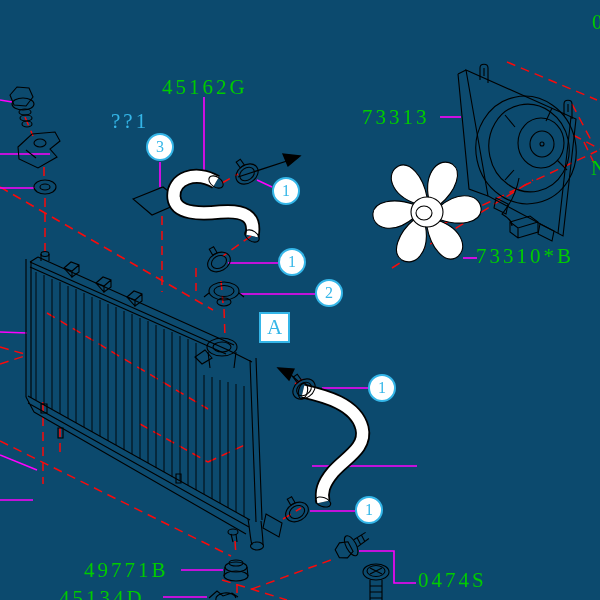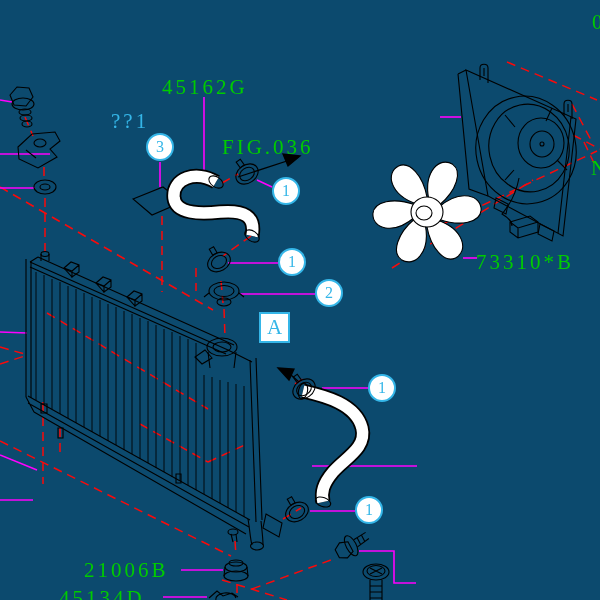--- a/index.html
+++ b/index.html
@@ -229,24 +229,25 @@
 
   <g stroke="#000" stroke-width="1.3" fill="#000">
     <line x1="238" y1="177" x2="290" y2="160"></line>
     <polygon points="300,156 283,154 288,166"></polygon>
     <line x1="291" y1="375" x2="299" y2="382"></line>
     <polygon points="278,368 294,369 289,380"></polygon>
   </g>
 </svg>
 
 <span class="lbl" style="left:162px;top:77px">45162G</span>
-<span class="lbl" style="left:222px;top:137px">FIG.036</span>
-<span class="lbl" style="left:476px;top:252px">73310*B</span>
-<span class="lbl" style="left:84px;top:560px">21006B</span>
+<span class="lbl" style="left:362px;top:107px">73313</span>
+<span class="lbl" style="left:476px;top:246px">73310*B</span>
+<span class="lbl" style="left:84px;top:560px">49771B</span>
 <span class="lbl" style="left:59px;top:588px">45134D</span>
+<span class="lbl" style="left:418px;top:570px">0474S</span>
 <span class="lbl" style="left:592px;top:12px">0</span>
 <span class="lbl" style="left:591px;top:158px">N</span>
 
 <span class="lbl cyan" style="left:111px;top:111px">??1</span>
 <div class="callout" style="left:146px;top:133px">3</div>
 <div class="callout" style="left:272px;top:177px">1</div>
 <div class="callout" style="left:278px;top:248px">1</div>
 <div class="callout" style="left:315px;top:279px">2</div>
 <div class="callout" style="left:368px;top:374px">1</div>
 <div class="callout" style="left:355px;top:496px">1</div>

